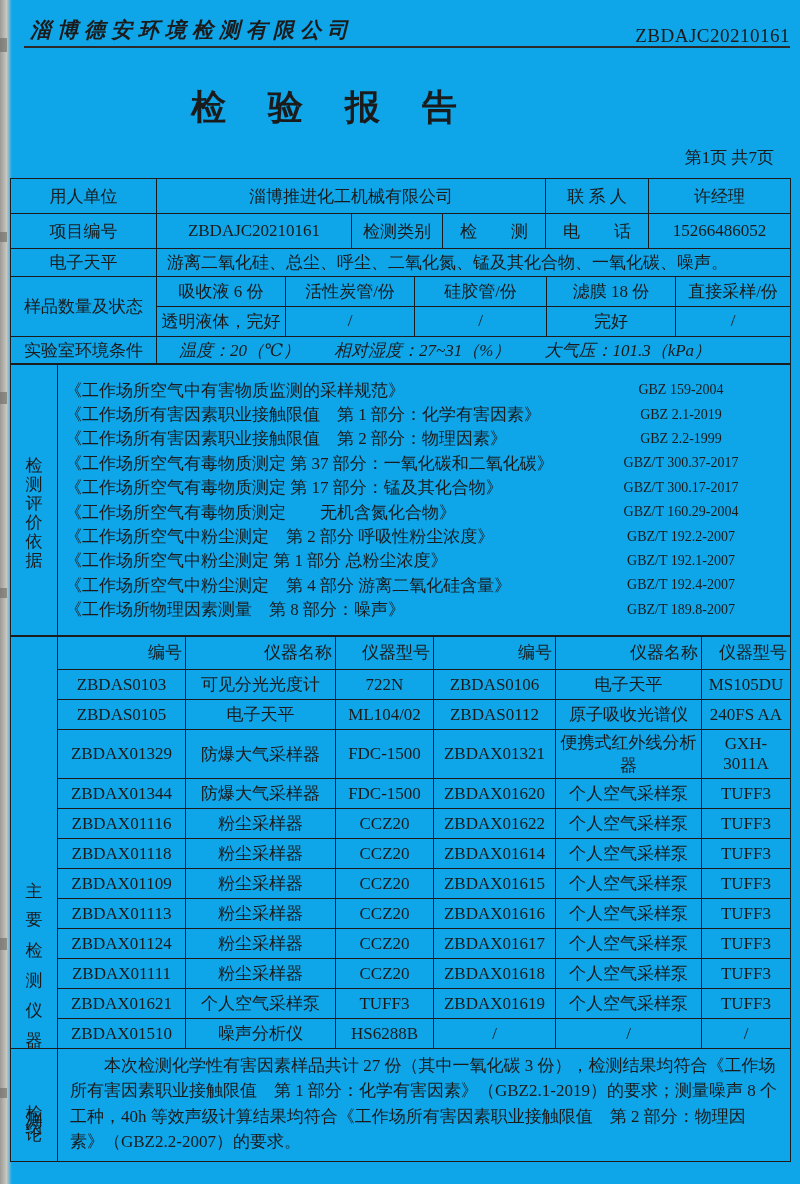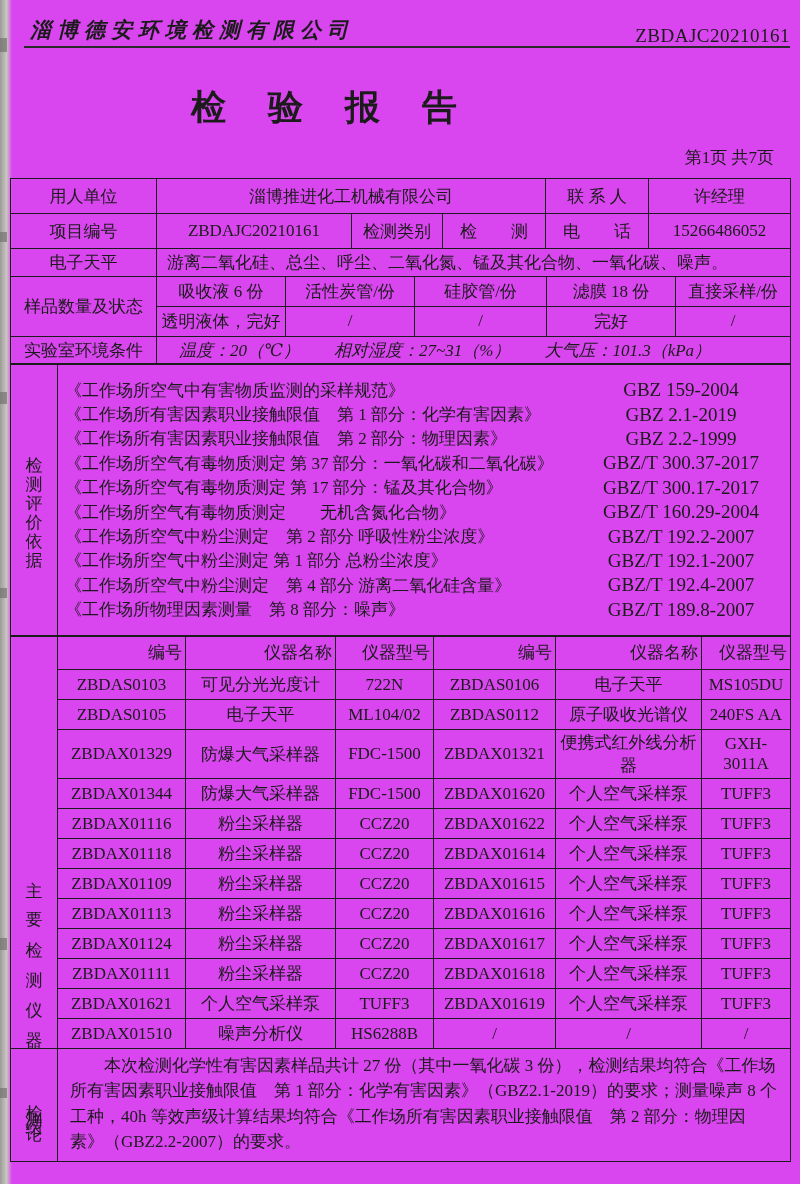--- a/index.html
+++ b/index.html
@@ -1,18 +1,18 @@
 <!DOCTYPE html>
 <html><head>
 <meta charset="utf-8">
 <style>
   html,body{margin:0;padding:0;background:#d9d7d2;}
   .sheet{
     position:relative;width:800px;height:1184px;margin:0 auto;
-    background:#d946ef;overflow:hidden;color:#1b1b1b;
+    background:#0ea5e9;overflow:hidden;color:#1b1b1b;
     font-family:"Liberation Serif","DejaVu Serif",serif;
   }
   
   .edge-strip{position:absolute;left:0;top:0;width:12px;height:100%;
     background:linear-gradient(to right,#9d9b96,#c9c7c1 55%,rgba(242,240,234,0));}
   .edge-mark{position:absolute;left:0;width:7px;background:#6e6d68;opacity:.65;}
 
   .company{position:absolute;left:30px;top:16px;font-size:21px;font-weight:600;
     font-style:italic;letter-spacing:6px;}
   .hrule{position:absolute;left:24px;top:46px;width:766px;height:2px;background:#2a2a2a;}
@@ -31,21 +31,21 @@
 
   .vlabel{writing-mode:vertical-rl;text-orientation:upright;font-size:17px;
     padding:0 !important;}
   .v-basis{letter-spacing:19px;}
   .v-inst{letter-spacing:30px;}
   .v-concl{letter-spacing:7px;}
 
   .basis-cell{padding:14px 0 !important;}
   .basis-row{display:flex;align-items:center;height:24.4px;}
   .basis-name{flex:1;text-align:left;padding-left:7px;font-size:17px;white-space:nowrap;}
-  .basis-code{width:218px;text-align:center;font-size:19px;white-space:nowrap;}
+  .basis-code{width:218px;text-align:center;font-size:14px;white-space:nowrap;}
 
   .inst-head td{height:31px;text-align:right;}
   .inst-row td{height:27px;}
 
   .concl-text{text-align:left !important;font-size:17px;line-height:25.5px;
     padding:4px 12px 6px 12px !important;}
   .concl-text p{margin:0;text-indent:2em;}
 </style>
 </head>
 <body>

